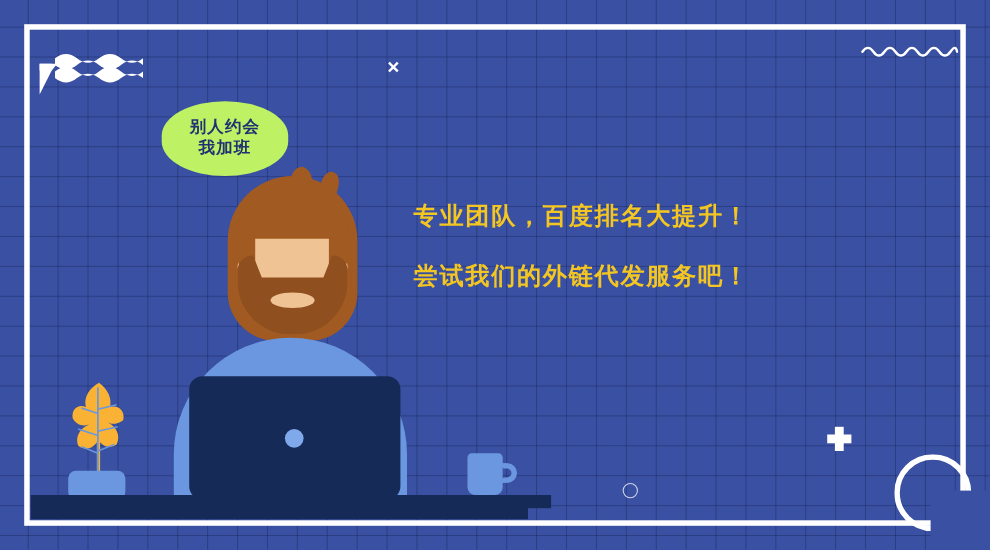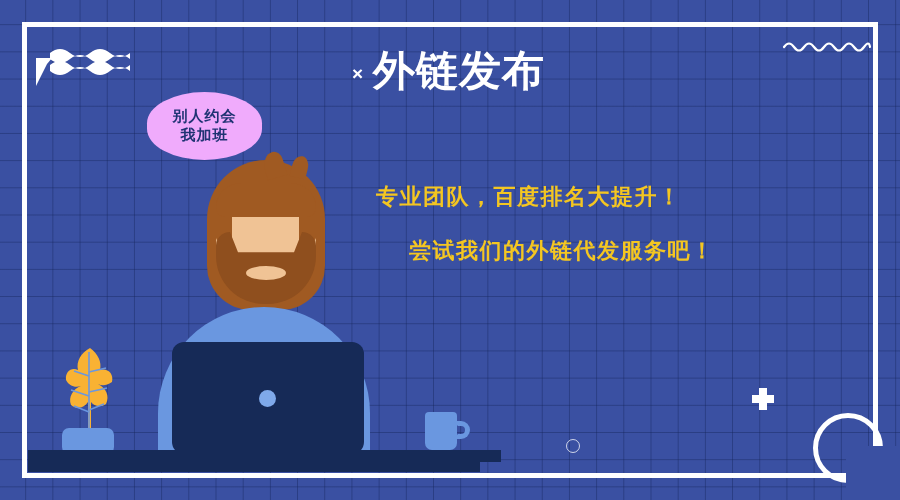--- a/index.html
+++ b/index.html
@@ -86,27 +86,27 @@
     font-size:19px; font-weight:bold; color:#ffffff;
     position:relative; top:2px;
   }
   .taglines {
     position:absolute; left:376px; top:182px;
     color:#f4c621;
     font-size:22px; font-weight:bold;
     letter-spacing:1.5px;
     white-space:nowrap;
   }
-  .taglines div + div { margin-top:24px;margin-left:33px; }
+  .taglines div + div { margin-top:24px; }
 
   
   .bubble {
     position:absolute; left:147px; top:92px;
     width:115px; height:68px;
-    background:#f0abfc;
+    background:#bef264;
     border-radius:50%/46%;
     z-index:6;
   }
   .bubble-text {
     position:absolute; left:0; top:0; width:100%; height:100%;
     display:flex; flex-direction:column; justify-content:center; align-items:center;
     color:#1f3373; font-size:15px; font-weight:bold; line-height:1.25;
     letter-spacing:1px;
   }
   .bubble-tail {
@@ -332,21 +332,20 @@
   <div class="bubble-tail"></div>
   <div class="bubble">
     <div class="bubble-text">
       <span>别人约会</span>
       <span>我加班</span>
     </div>
   </div>
 
   <div class="title">
     <span class="title-x">×</span>
-    <span>外链发布</span>
   </div>
 
   <div class="taglines">
     <div>专业团队，百度排名大提升！</div>
     <div>尝试我们的外链代发服务吧！</div>
   </div>
 
   <div class="plus"></div>
   <div class="small-circle"></div>
 

